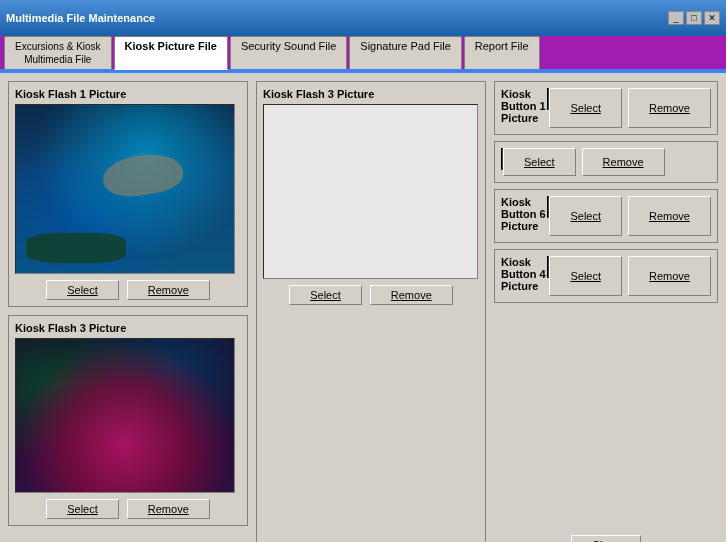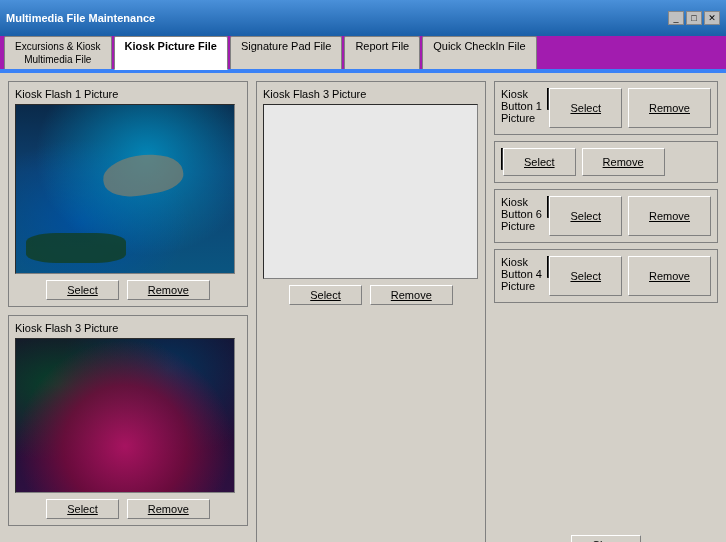--- a/index.html
+++ b/index.html
@@ -78,20 +78,21 @@
     .picture-section {
       background: #d4d0c8;
       border: 1px solid #808080;
       padding: 6px;
     }
 
     .section-label {
       font-size: 11px;
       color: #000;
       margin-bottom: 4px;
+      font-weight: bold;
     }
 
     .image-box {
       background: #c8c8c8;
       border: 1px inset #808080;
       overflow: hidden;
     }
 
     .image-box.flash1 {
       width: 220px;
@@ -204,23 +205,23 @@
   <div class="title-bar-controls">
     <div class="title-btn">_</div>
     <div class="title-btn">□</div>
     <div class="title-btn">✕</div>
   </div>
 </div>
 
 <div class="tab-bar">
   <div class="tab" style="font-size:10px; line-height:1.3; text-align:center;">Excursions &amp; Kiosk<br>Multimedia File</div>
   <div class="tab active">Kiosk Picture File</div>
+  <div class="tab">Security Sound File</div>
   <div class="tab">Signature Pad File</div>
   <div class="tab">Report File</div>
-  <div class="tab">Quick CheckIn File</div>
 </div>
 
 <div class="main-content">
 
   <div class="left-panel">
 
     <div class="picture-section">
       <div class="section-label">Kiosk Flash 1 Picture</div>
       <div class="image-box flash1">
         <div class="aquarium-img"></div>

